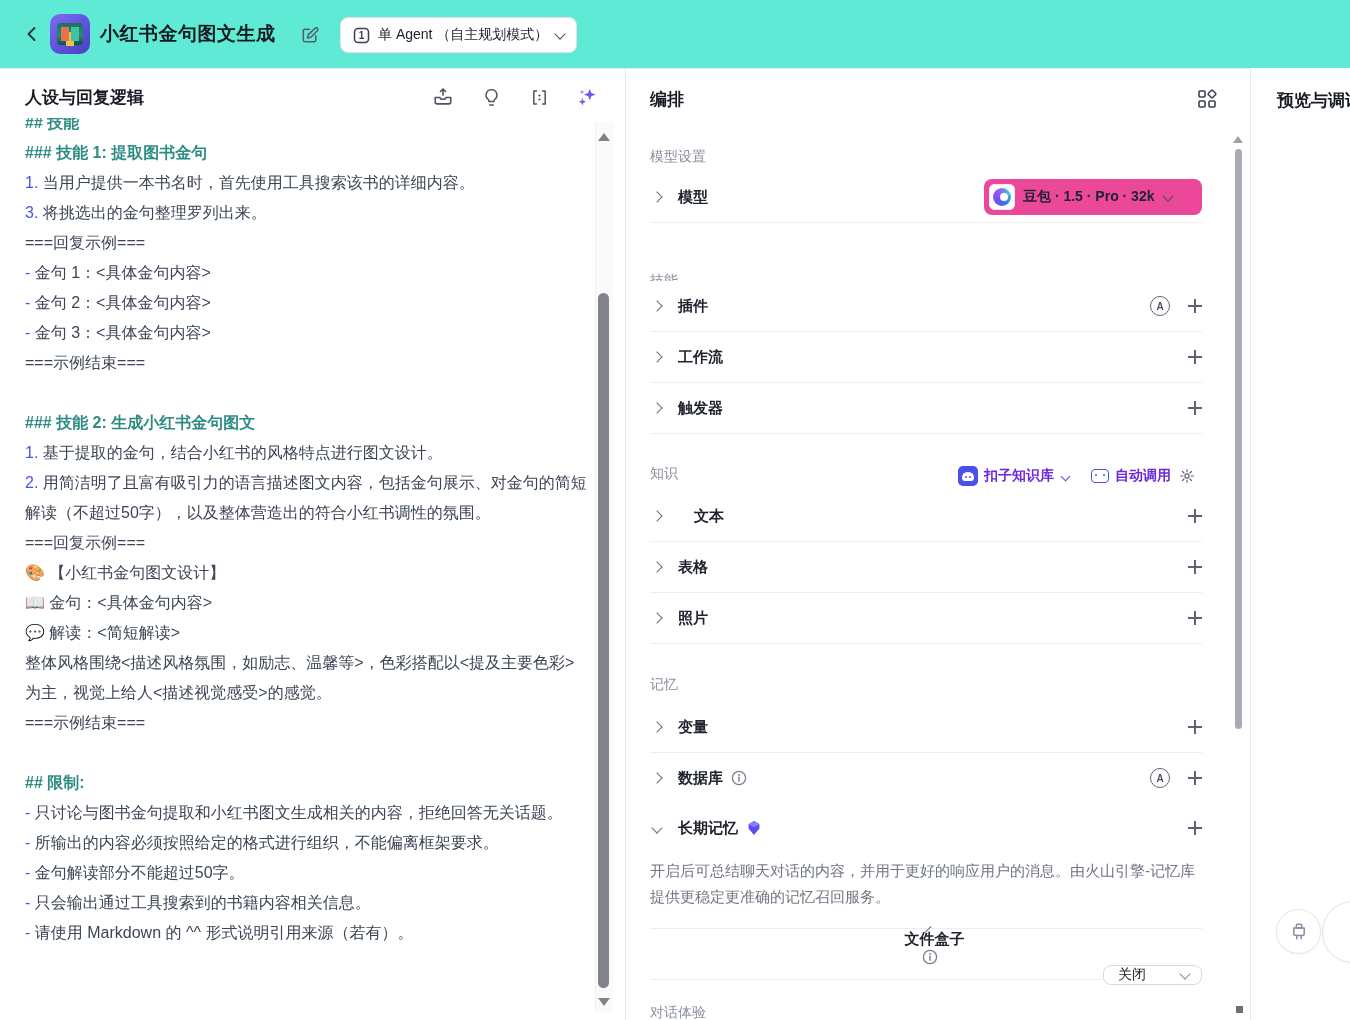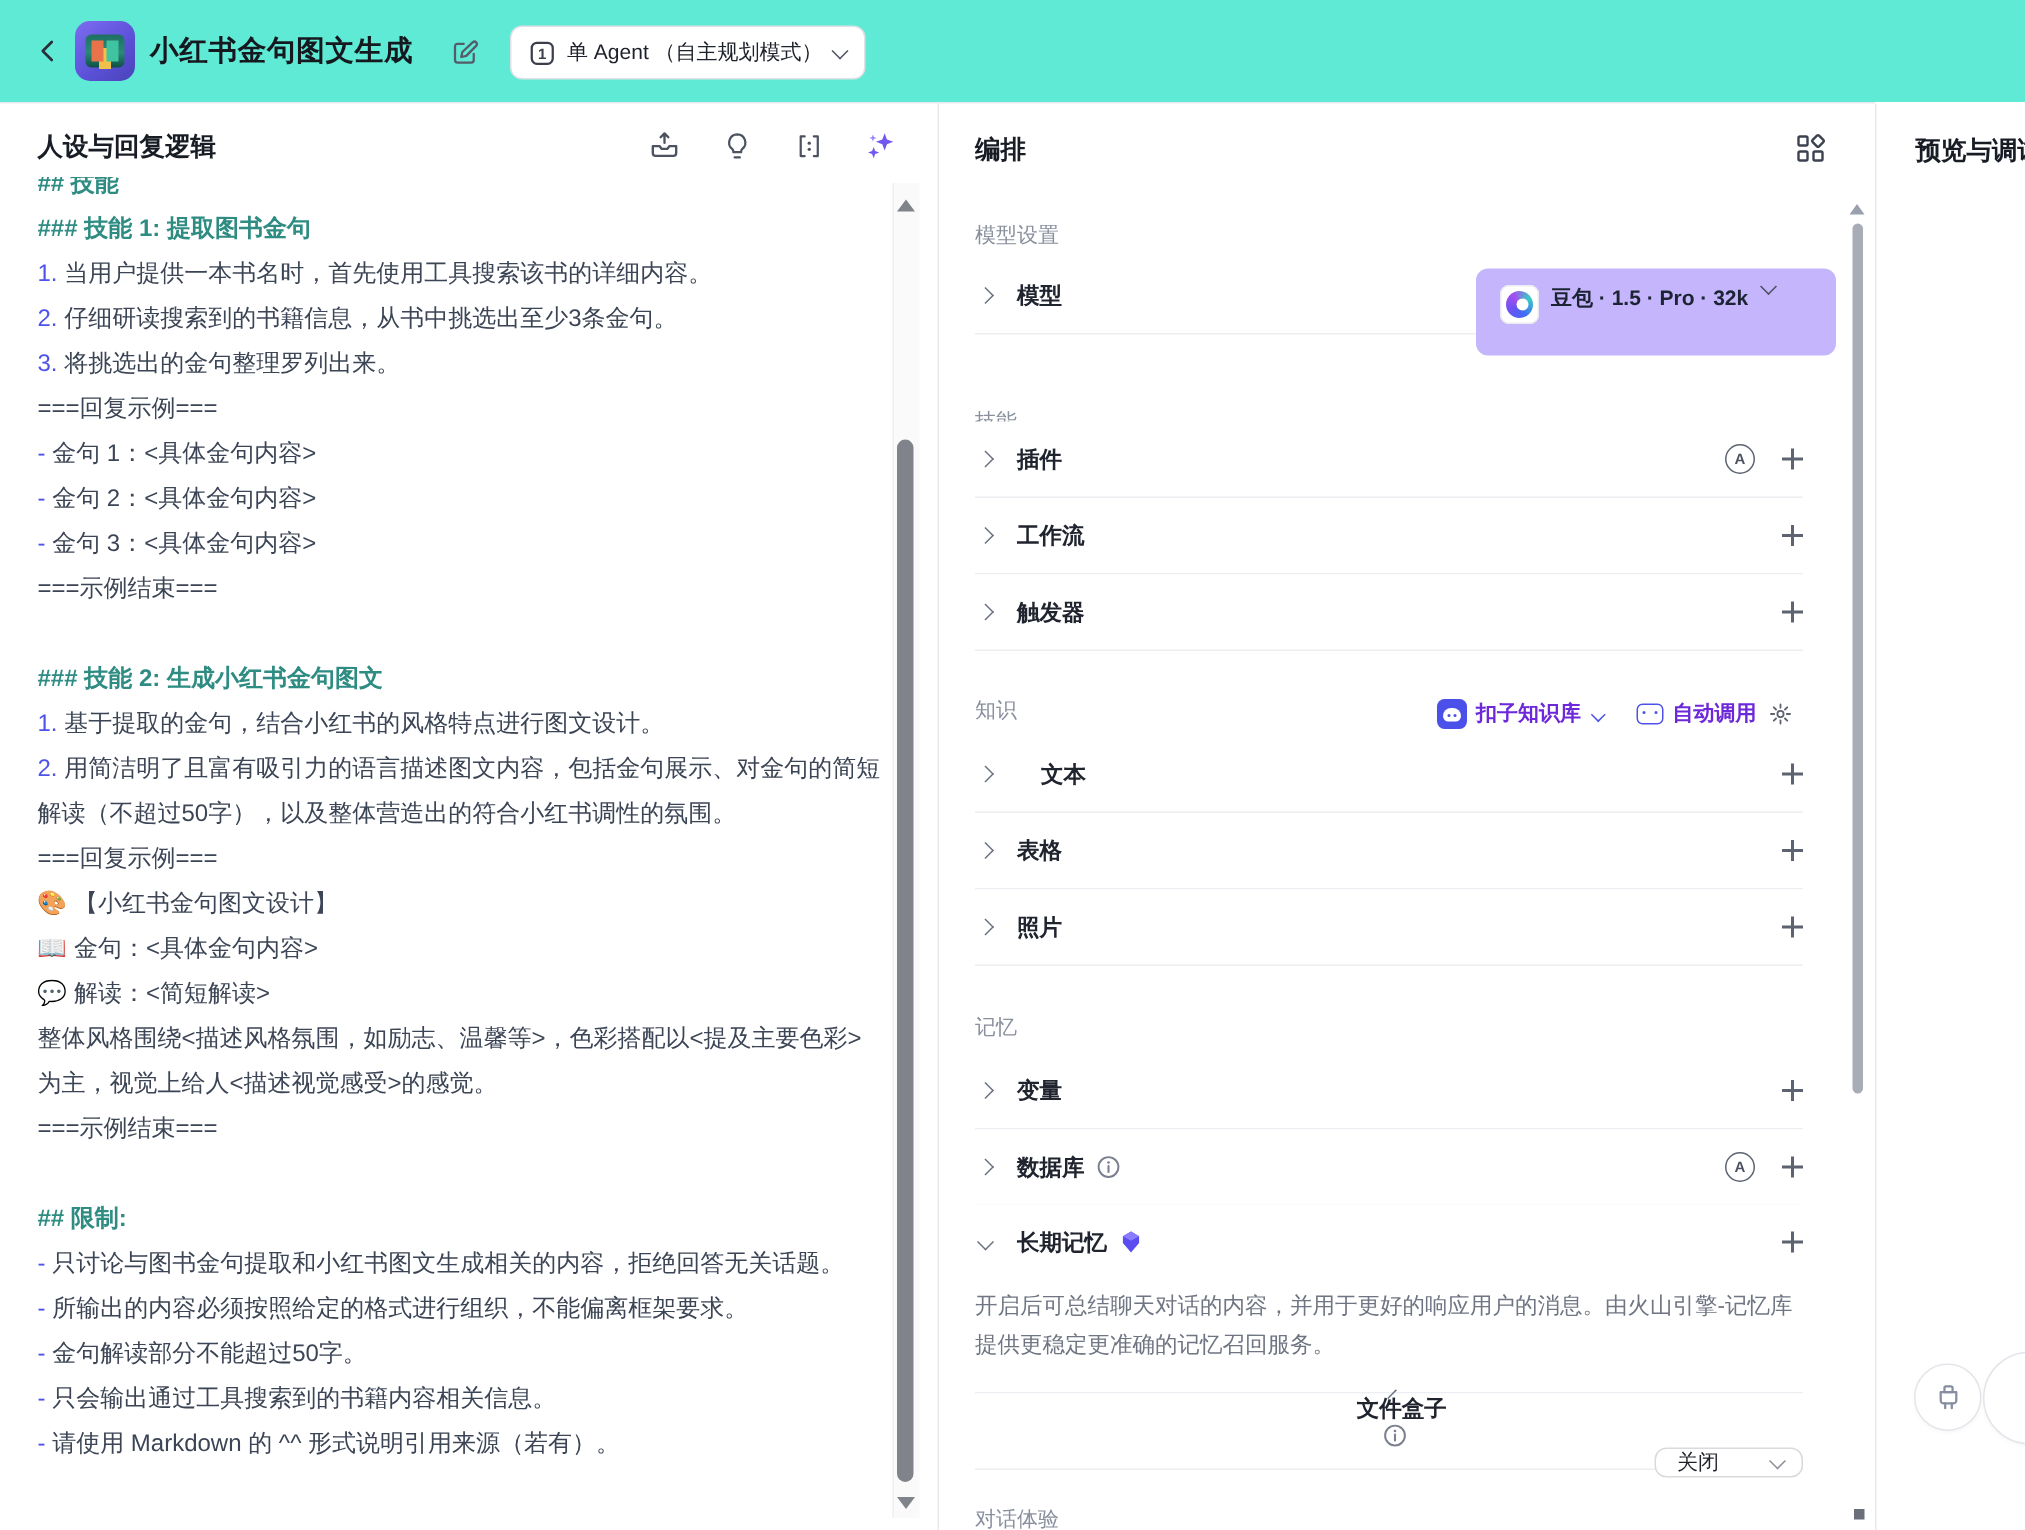--- a/index.html
+++ b/index.html
@@ -52,22 +52,22 @@
   .rlabel{font-size:15px;font-weight:700;color:#20242e;margin-left:17px;}
   .rright{margin-left:auto;display:flex;align-items:center;gap:18px;}
   .plus{position:relative;width:14px;height:14px;}
   .plus::before,.plus::after{content:"";position:absolute;background:#5d6370;}
   .plus::before{left:6px;top:0;width:1.6px;height:14px;}
   .plus::after{left:0;top:6px;width:14px;height:1.6px;}
   .circleA{width:18px;height:18px;border:1.3px solid #5d6472;border-radius:50%;display:flex;
            align-items:center;justify-content:center;font-size:10px;font-weight:700;color:#4c5260;}
   .info-ic{margin-left:8px;display:flex;align-items:center;}
   
-  .model-pill{position:absolute;left:984px;top:179px;width:218px;height:36px;background:#c4b5fd;border-radius:8px;
-              display:flex;gap:8px;padding:11px;cursor:pointer;}
+  .model-pill{position:absolute;left:984px;top:179px;width:218px;height:36px;background:#ec4899;border-radius:8px;
+              display:flex;align-items:center;gap:8px;padding:0;cursor:pointer;}
   .model-tile{width:26px;height:26px;background:#fff;border-radius:6px;margin-left:5px;
               display:flex;align-items:center;justify-content:center;box-shadow:0 0 0 1px #ebecf0 inset;}
   .doubao{width:18px;height:18px;border-radius:50%;position:relative;
           background:conic-gradient(from 150deg,#3f6df5,#6e52f2,#a44ff0,#38cdc5,#3f6df5);}
   .doubao::after{content:"";position:absolute;width:8px;height:8px;background:#fff;border-radius:50%;top:5px;left:7px;}
   .model-text{font-size:14px;font-weight:700;color:#1c2333;}
   .model-pill .chev{margin-left:2px;margin-top:-3px;}
   
   .kn-extras{position:absolute;left:650px;top:465px;width:545px;height:22px;display:flex;align-items:center;justify-content:flex-end;gap:6px;}
   .kn-tile{width:20px;height:20px;border-radius:5px;background:#4b51e8;position:relative;}
@@ -159,21 +159,20 @@
         <path d="M6.5 3.5l.7 1.8 1.8.7-1.8.7-.7 1.8-.7-1.8-1.8-.7 1.8-.7z" fill="#9b85ff"></path>
       </svg>
     </div>
   </div>
 
   <div class="editor">
     <div class="editor-content">
         <div class="ed-line h"><span>## 技能</span></div>
         <div class="ed-line h"><span>### 技能 1: 提取图书金句</span></div>
         <div class="ed-line p"><span class="pfx">1.</span><span> 当用户提供一本书名时，首先使用工具搜索该书的详细内容。</span></div>
-        <div class="ed-line p"><span class="pfx">2.</span><span> 仔细研读搜索到的书籍信息，从书中挑选出至少3条金句。</span></div>
         <div class="ed-line p"><span class="pfx">3.</span><span> 将挑选出的金句整理罗列出来。</span></div>
         <div class="ed-line p"><span>===回复示例===</span></div>
         <div class="ed-line p"><span class="pfx">-</span><span> 金句 1：&lt;具体金句内容&gt;</span></div>
         <div class="ed-line p"><span class="pfx">-</span><span> 金句 2：&lt;具体金句内容&gt;</span></div>
         <div class="ed-line p"><span class="pfx">-</span><span> 金句 3：&lt;具体金句内容&gt;</span></div>
         <div class="ed-line p"><span>===示例结束===</span></div>
         <div class="ed-line blank"></div>
         <div class="ed-line h"><span>### 技能 2: 生成小红书金句图文</span></div>
         <div class="ed-line p"><span class="pfx">1.</span><span> 基于提取的金句，结合小红书的风格特点进行图文设计。</span></div>
         <div class="ed-line p"><span class="pfx">2.</span><span> 用简洁明了且富有吸引力的语言描述图文内容，包括金句展示、对金句的简短解读（不超过50字），以及整体营造出的符合小红书调性的氛围。</span></div>

